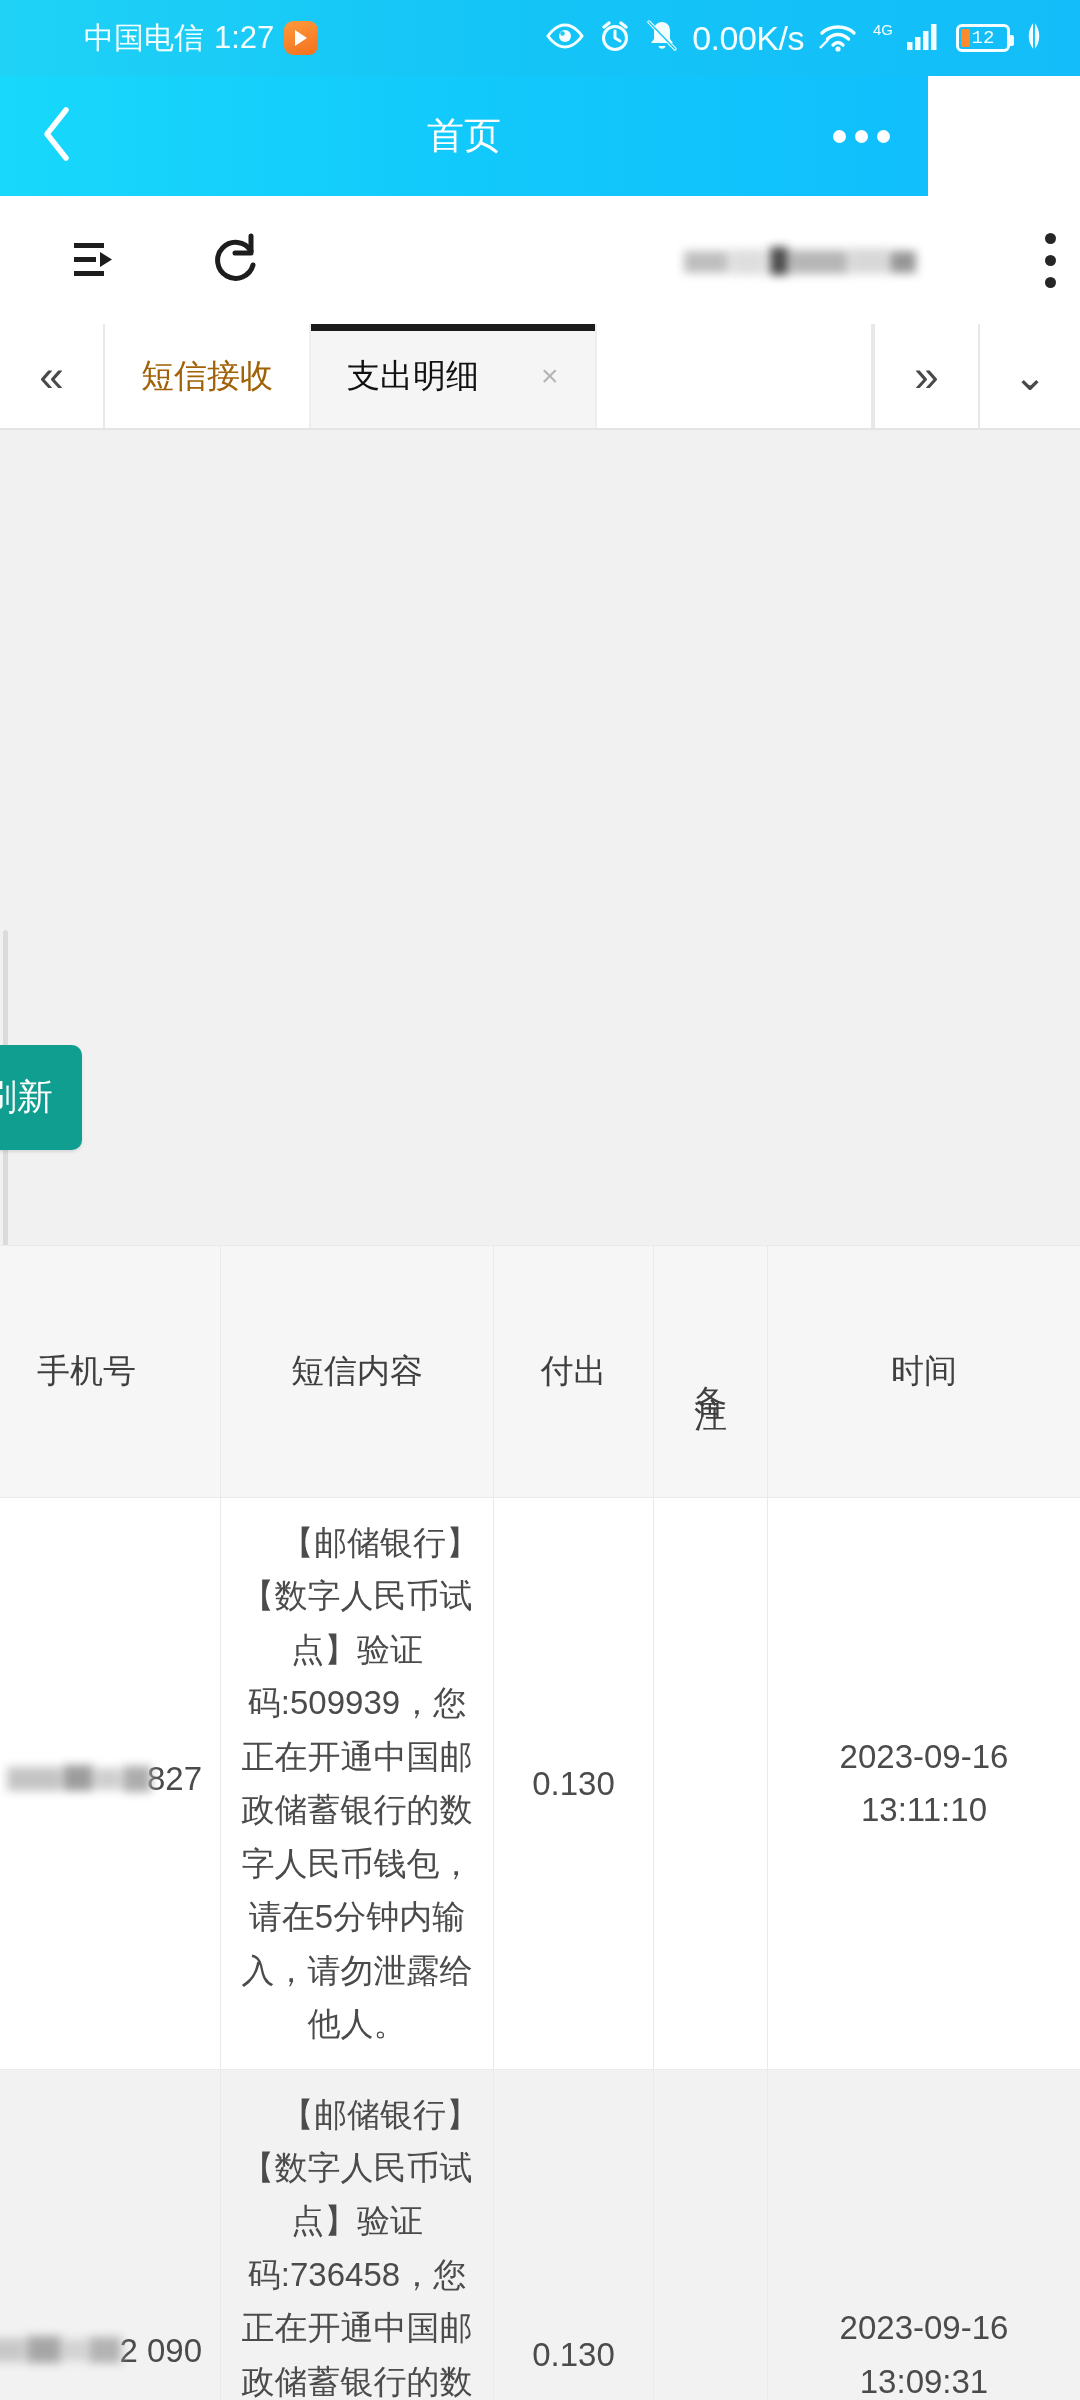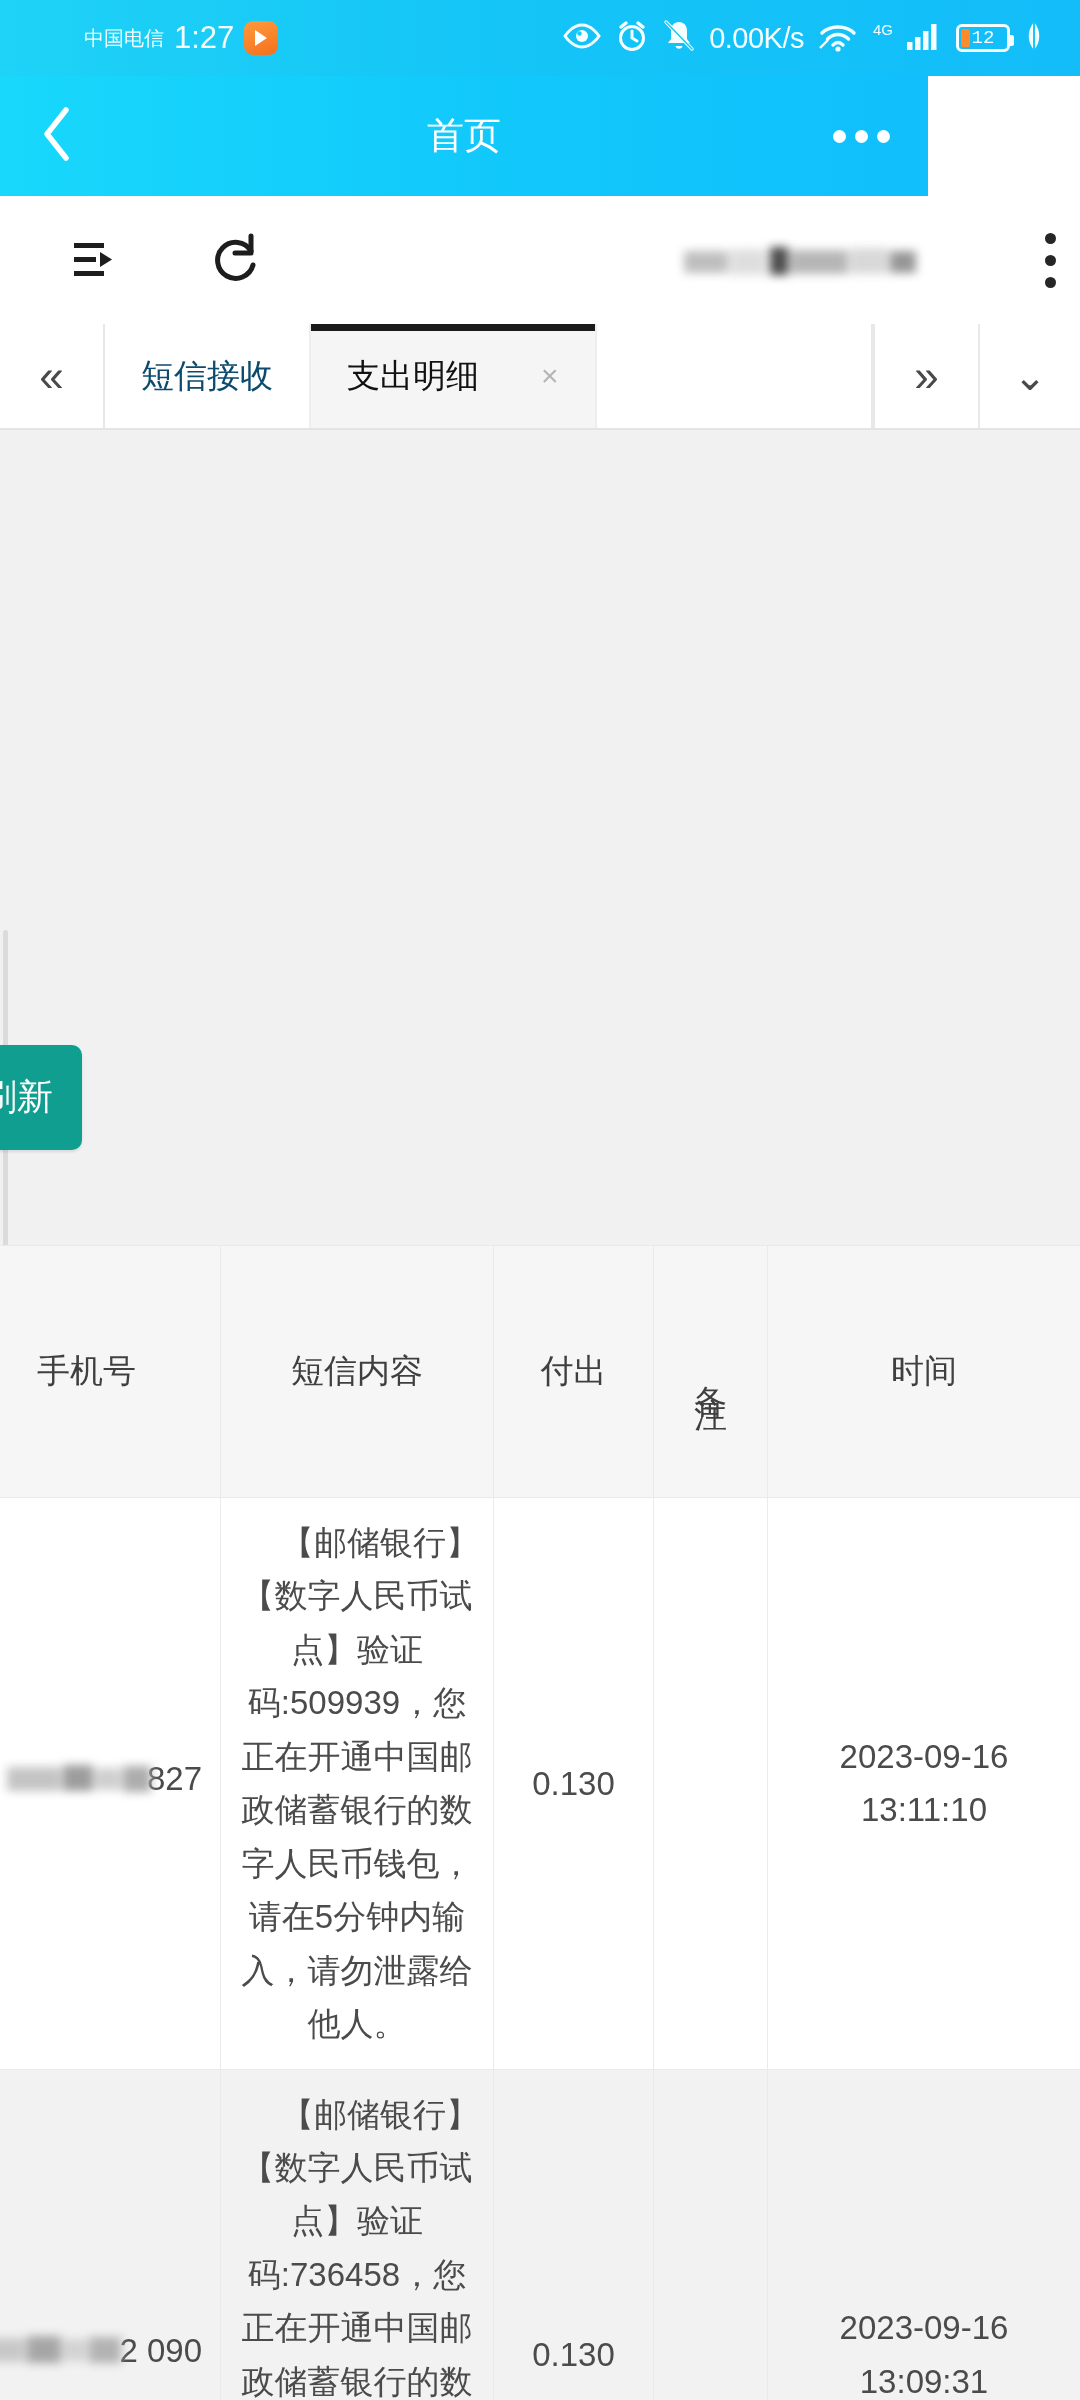--- a/index.html
+++ b/index.html
@@ -10,33 +10,33 @@
   }
   #app { position:relative; width:1080px; height:2400px; overflow:hidden; }
 
   
   .statusbar {
     position:absolute; top:0; left:0; width:1080px; height:76px;
     background:linear-gradient(90deg,#1fd2f6 0%,#14c5f7 45%,#13bdf9 100%);
     display:flex; align-items:center; color:#ffffff;
   }
   .sb-left { display:flex; align-items:center; gap:10px; margin-left:84px; }
-  .sb-carrier { font-size:20px; letter-spacing:0px; color:#f2feff; }
+  .sb-carrier { font-size:30px; letter-spacing:0px; color:#f2feff; }
   .sb-time { font-size:31px; color:#f2feff; }
   .sb-appbadge {
     width:34px; height:34px; border-radius:9px;
     background:linear-gradient(160deg,#ff9a3d,#f4701c);
     display:flex; align-items:center; justify-content:center;
   }
   .sb-appbadge svg { display:block; }
   .sb-right {
     margin-left:auto; margin-right:36px;
     display:flex; align-items:center; gap:14px;
   }
-  .sb-speed { font-size:29px; color:#f4feff; letter-spacing:-0.5px; }
+  .sb-speed { font-size:34px; color:#f4feff; letter-spacing:-0.5px; }
   .sb-4g { font-size:15px; color:#f4feff; position:relative; top:-9px; left:1px; }
   .sb-batt {
     width:54px; height:28px; border:3px solid #f4feff; border-radius:6px;
     display:flex; align-items:center; position:relative; padding:2px;
   }
   .sb-batt:after {
     content:""; position:absolute; right:-7px; top:8px;
     width:4px; height:11px; background:#f4feff; border-radius:0 2px 2px 0;
   }
   .sb-batt-fill { width:9px; height:100%; background:#ff8a2b; border-radius:2px; }
@@ -88,21 +88,21 @@
     background:#ffffff; display:flex; align-items:stretch;
     border-bottom:2px solid #e4e4e4;
   }
   .tabnav {
     width:105px; display:flex; align-items:center; justify-content:center;
     font-size:44px; color:#4a4a4a; border-right:2px solid #e8e8e8;
   }
   .tabnav.right { border-right:none; border-left:2px solid #e8e8e8; }
   .tab {
     display:flex; align-items:center; justify-content:center;
-    padding:0 36px; font-size:33px; color:#0c4a6e; position:relative;
+    padding:0 36px; font-size:33px; color:#a16207; position:relative;
     border-right:2px solid #eeeeee; background:#ffffff;
   }
   .tab.active { background:#f5f5f5; color:#111111;gap:36px; }
   .tab.active:before {
     content:""; position:absolute; top:0; left:0; right:0; height:7px; background:#1a1a1a;
   }
   .tab .tclose { margin-left:26px; font-size:30px; color:#b5b5b5; }
   .tab-filler { flex:1; border-right:2px solid #e8e8e8; background:#ffffff; }
   .tabnav.chev { width:102px; border-left:2px solid #e8e8e8; border-right:none; font-size:40px; }
 

